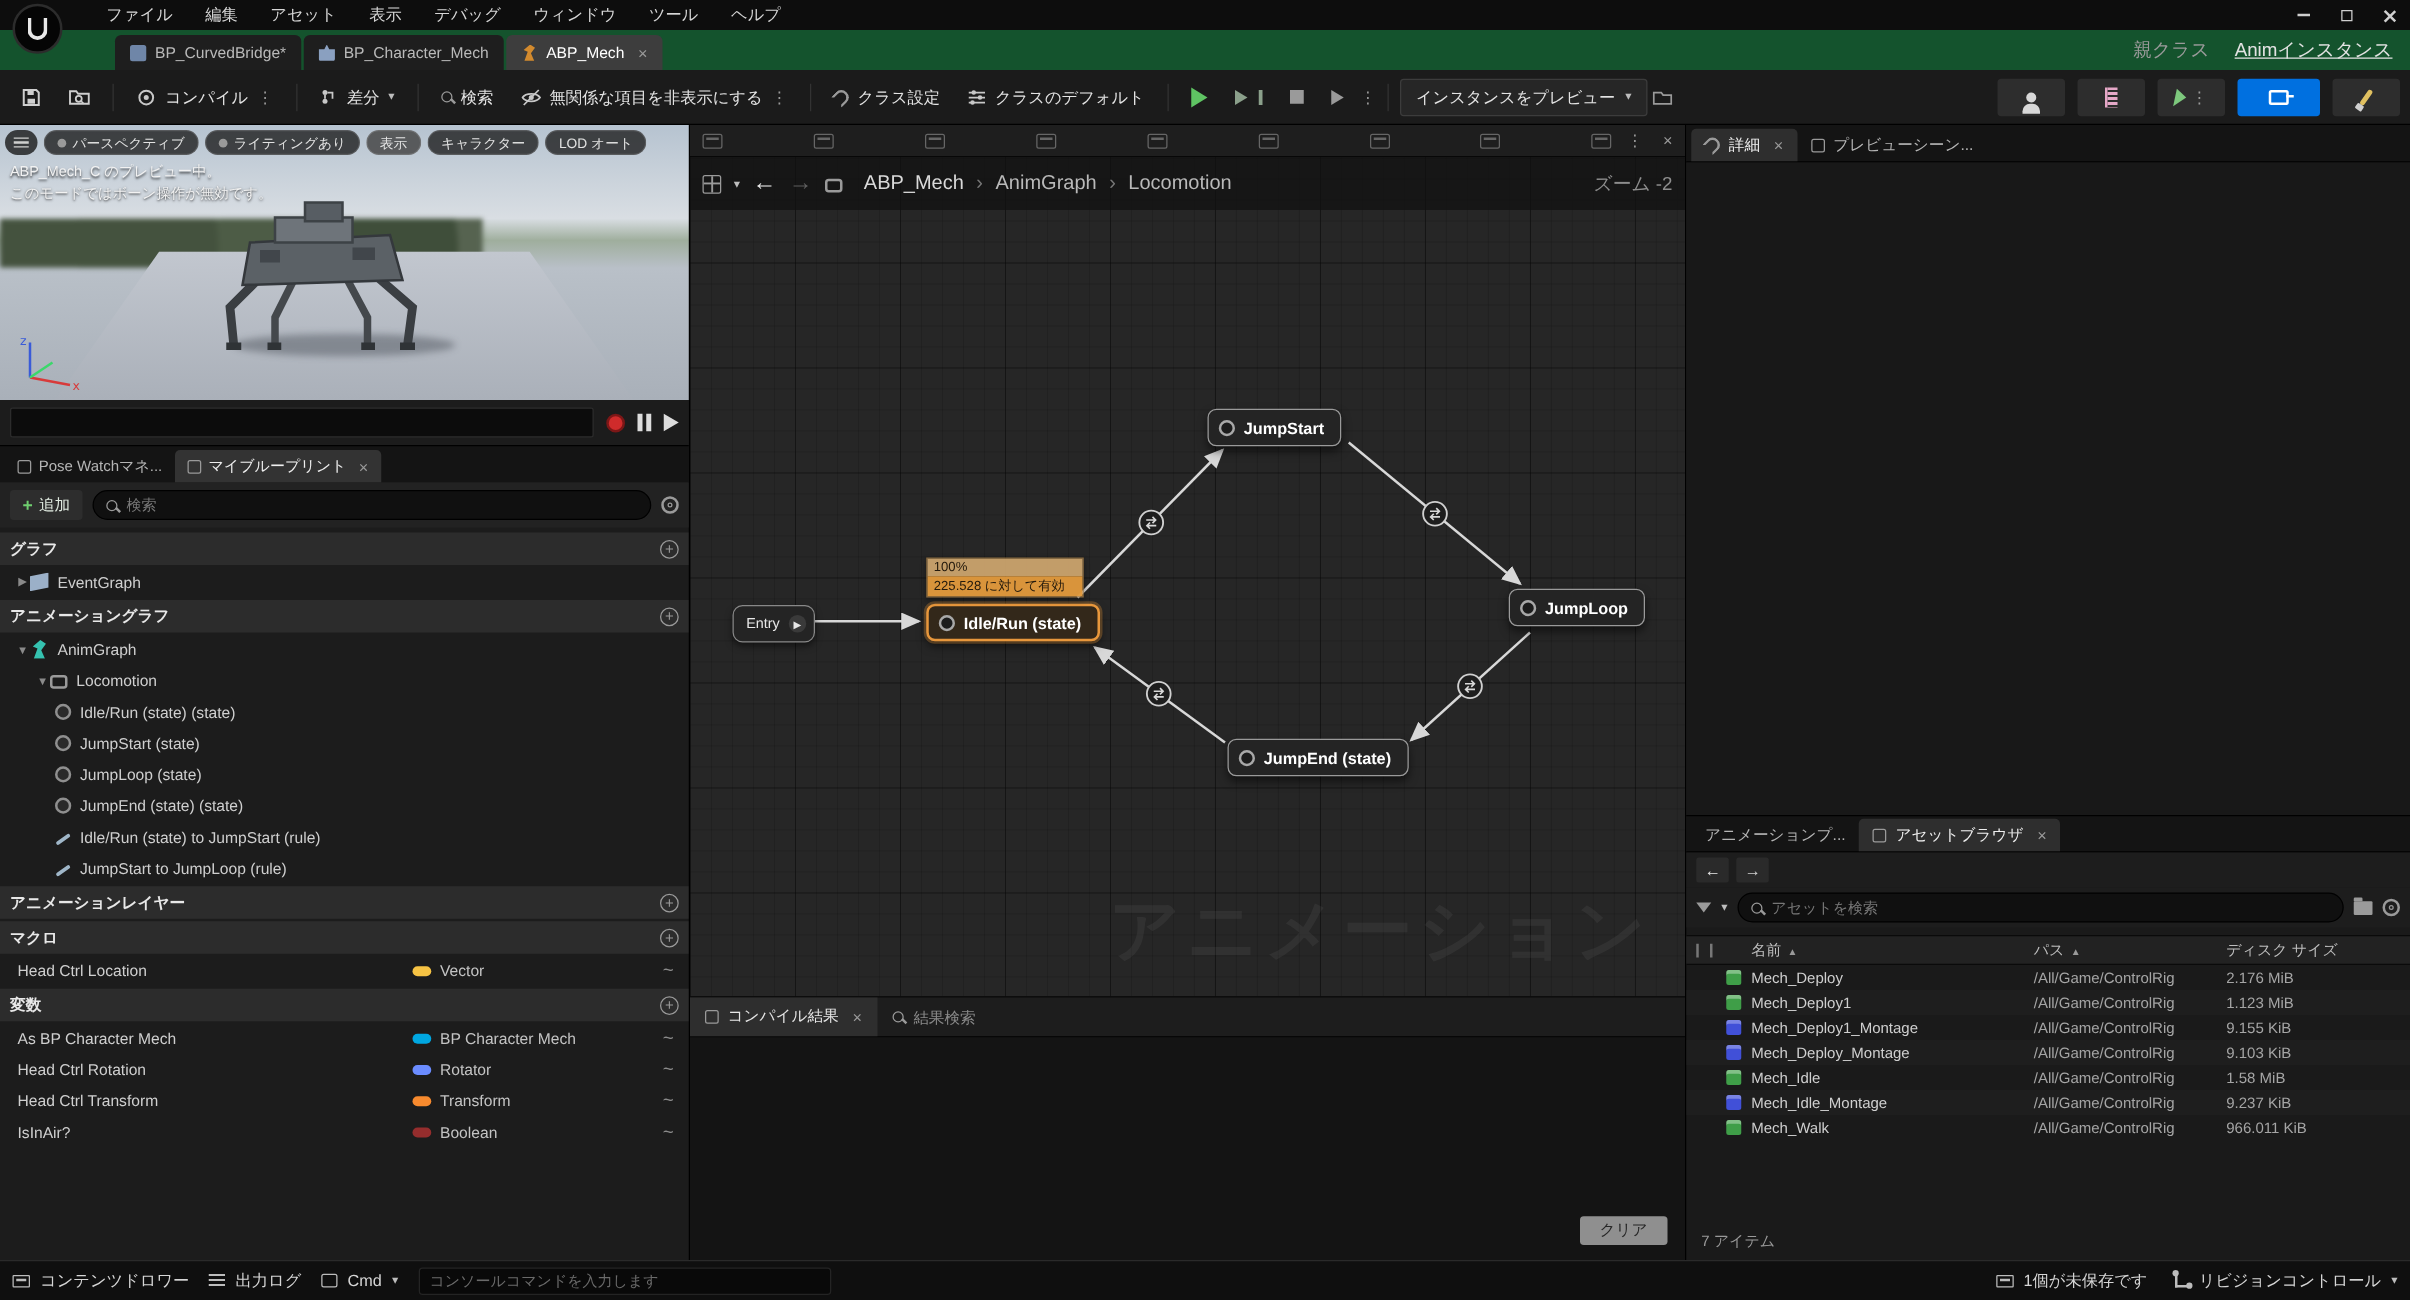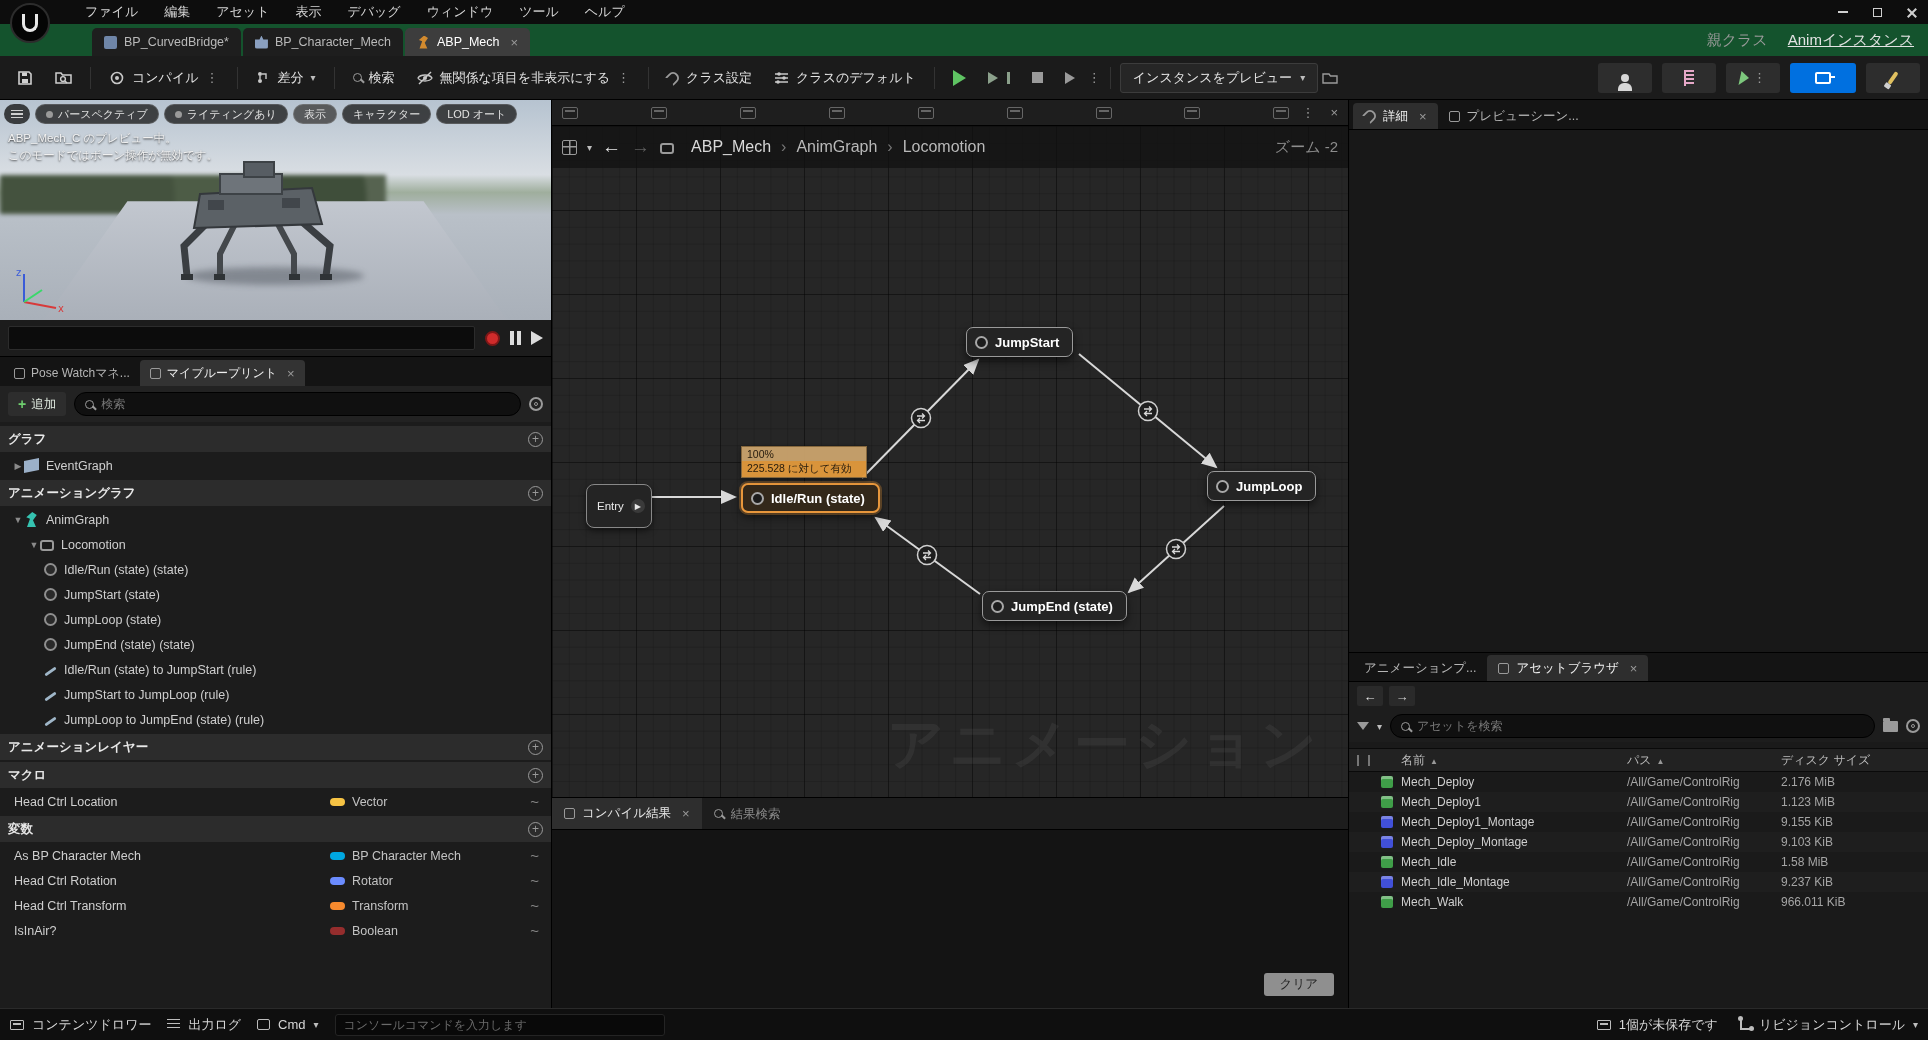--- a/index.html
+++ b/index.html
@@ -169,21 +169,21 @@
   .crumbSep { color:#777; font-size:16px; } .crumbSep::before { content:"›"; }
   .zoom { margin-left:auto; color:#8d8d8d; font-size:15px; }
   .watermark { position:absolute; right:26px; bottom:14px; font-size:56px; font-weight:bold; letter-spacing:5px;
     color:rgba(255,255,255,.055); z-index:1; white-space:nowrap; }
   svg.edges { position:absolute; inset:0; z-index:2; }
   .state-node { position:absolute; z-index:3; display:flex; align-items:center; gap:7px; height:30px; padding:0 13px 0 8px;
     background:#242424; border:1px solid #9a9a9a; border-radius:7px; box-shadow:0 4px 8px rgba(0,0,0,.55);
     color:#fff; font-weight:bold; font-size:13px; white-space:nowrap; }
   .state-node .sic-state { width:13px; height:13px; border-radius:50%; border:2.5px solid #a8a8a8; background:#1c1c1c; flex:none; }
   .state-node.selected { background:#33281a; border:2px solid #e8973c; box-shadow:0 0 0 2px rgba(232,151,60,.3),0 4px 8px rgba(0,0,0,.55); }
-  .entry-node { position:absolute; z-index:3; display:flex; align-items:center; gap:7px; height:44px; padding:0 6px 0 10px;
+  .entry-node { position:absolute; z-index:3; display:flex; align-items:center; gap:7px; height:30px; padding:0 6px 0 10px;
     background:#242424; border:1px solid #888; border-radius:8px; color:#e8e8e8; font-size:11.5px; box-shadow:0 3px 6px rgba(0,0,0,.5); }
   .playg { width:14px; height:14px; border-radius:50%; background:#3a3a3a; display:flex; align-items:center; justify-content:center;
     color:#e8e8e8; font-size:8px; } .playg::before { content:"▶"; }
   .tip { position:absolute; z-index:4; width:126px; font-size:10.5px; color:#241a0c; opacity:.96;
     border:1px solid #8a6b3f; box-shadow:0 2px 5px rgba(0,0,0,.4); }
   .tip .l1 { background:#c9a26c; padding:1px 5px; }
   .tip .l2 { background:#e1993c; padding:1px 5px; white-space:nowrap; }
 
   .compile-panel { height:211px; border-top:1px solid #000; background:#161616; display:flex; flex-direction:column; }
   .cp-head { height:32px; background:#1d1d1d; display:flex; align-items:center; border-bottom:1px solid #000; }
@@ -527,24 +527,20 @@
         <span class="tic tic-state"></span>
         <span>JumpEnd (state) (state)</span>
       </div>
       <div class="trow item d3">
         <span class="tic tic-rule"></span>
         <span>Idle/Run (state) to JumpStart (rule)</span>
       </div>
       <div class="trow item d3">
         <span class="tic tic-rule"></span>
         <span>JumpStart to JumpLoop (rule)</span>
-      </div>
-      <div class="trow item d3">
-        <span class="tic tic-rule"></span>
-        <span>JumpLoop to JumpEnd (state) (rule)</span>
       </div>
       <div class="trow section">
         <span>アニメーションレイヤー</span>
         <span class="plusc"></span>
       </div>
       <div class="trow section">
         <span>マクロ</span>
         <span class="plusc"></span>
       </div>
       <div class="trow vrow">
@@ -792,20 +788,23 @@
         <span class="apath">/All/Game/ControlRig</span>
         <span class="asize">9.237 KiB</span>
       </div>
       <div class="ab-row">
         <i class="aicon k-sequence"></i>
         <span>Mech_Walk</span>
         <span class="apath">/All/Game/ControlRig</span>
         <span class="asize">966.011 KiB</span>
       </div>
     </div>
+    <div class="ab-footer">
+      <span>7 アイテム</span>
+    </div>
   </div>
 
   <div class="statusbar">
     <span class="sb-btn">
       <i class="drawer-ic"></i>
       <span>コンテンツドロワー</span>
     </span>
     <span class="sb-btn">
       <i class="log-ic"></i>
       <span>出力ログ</span>

